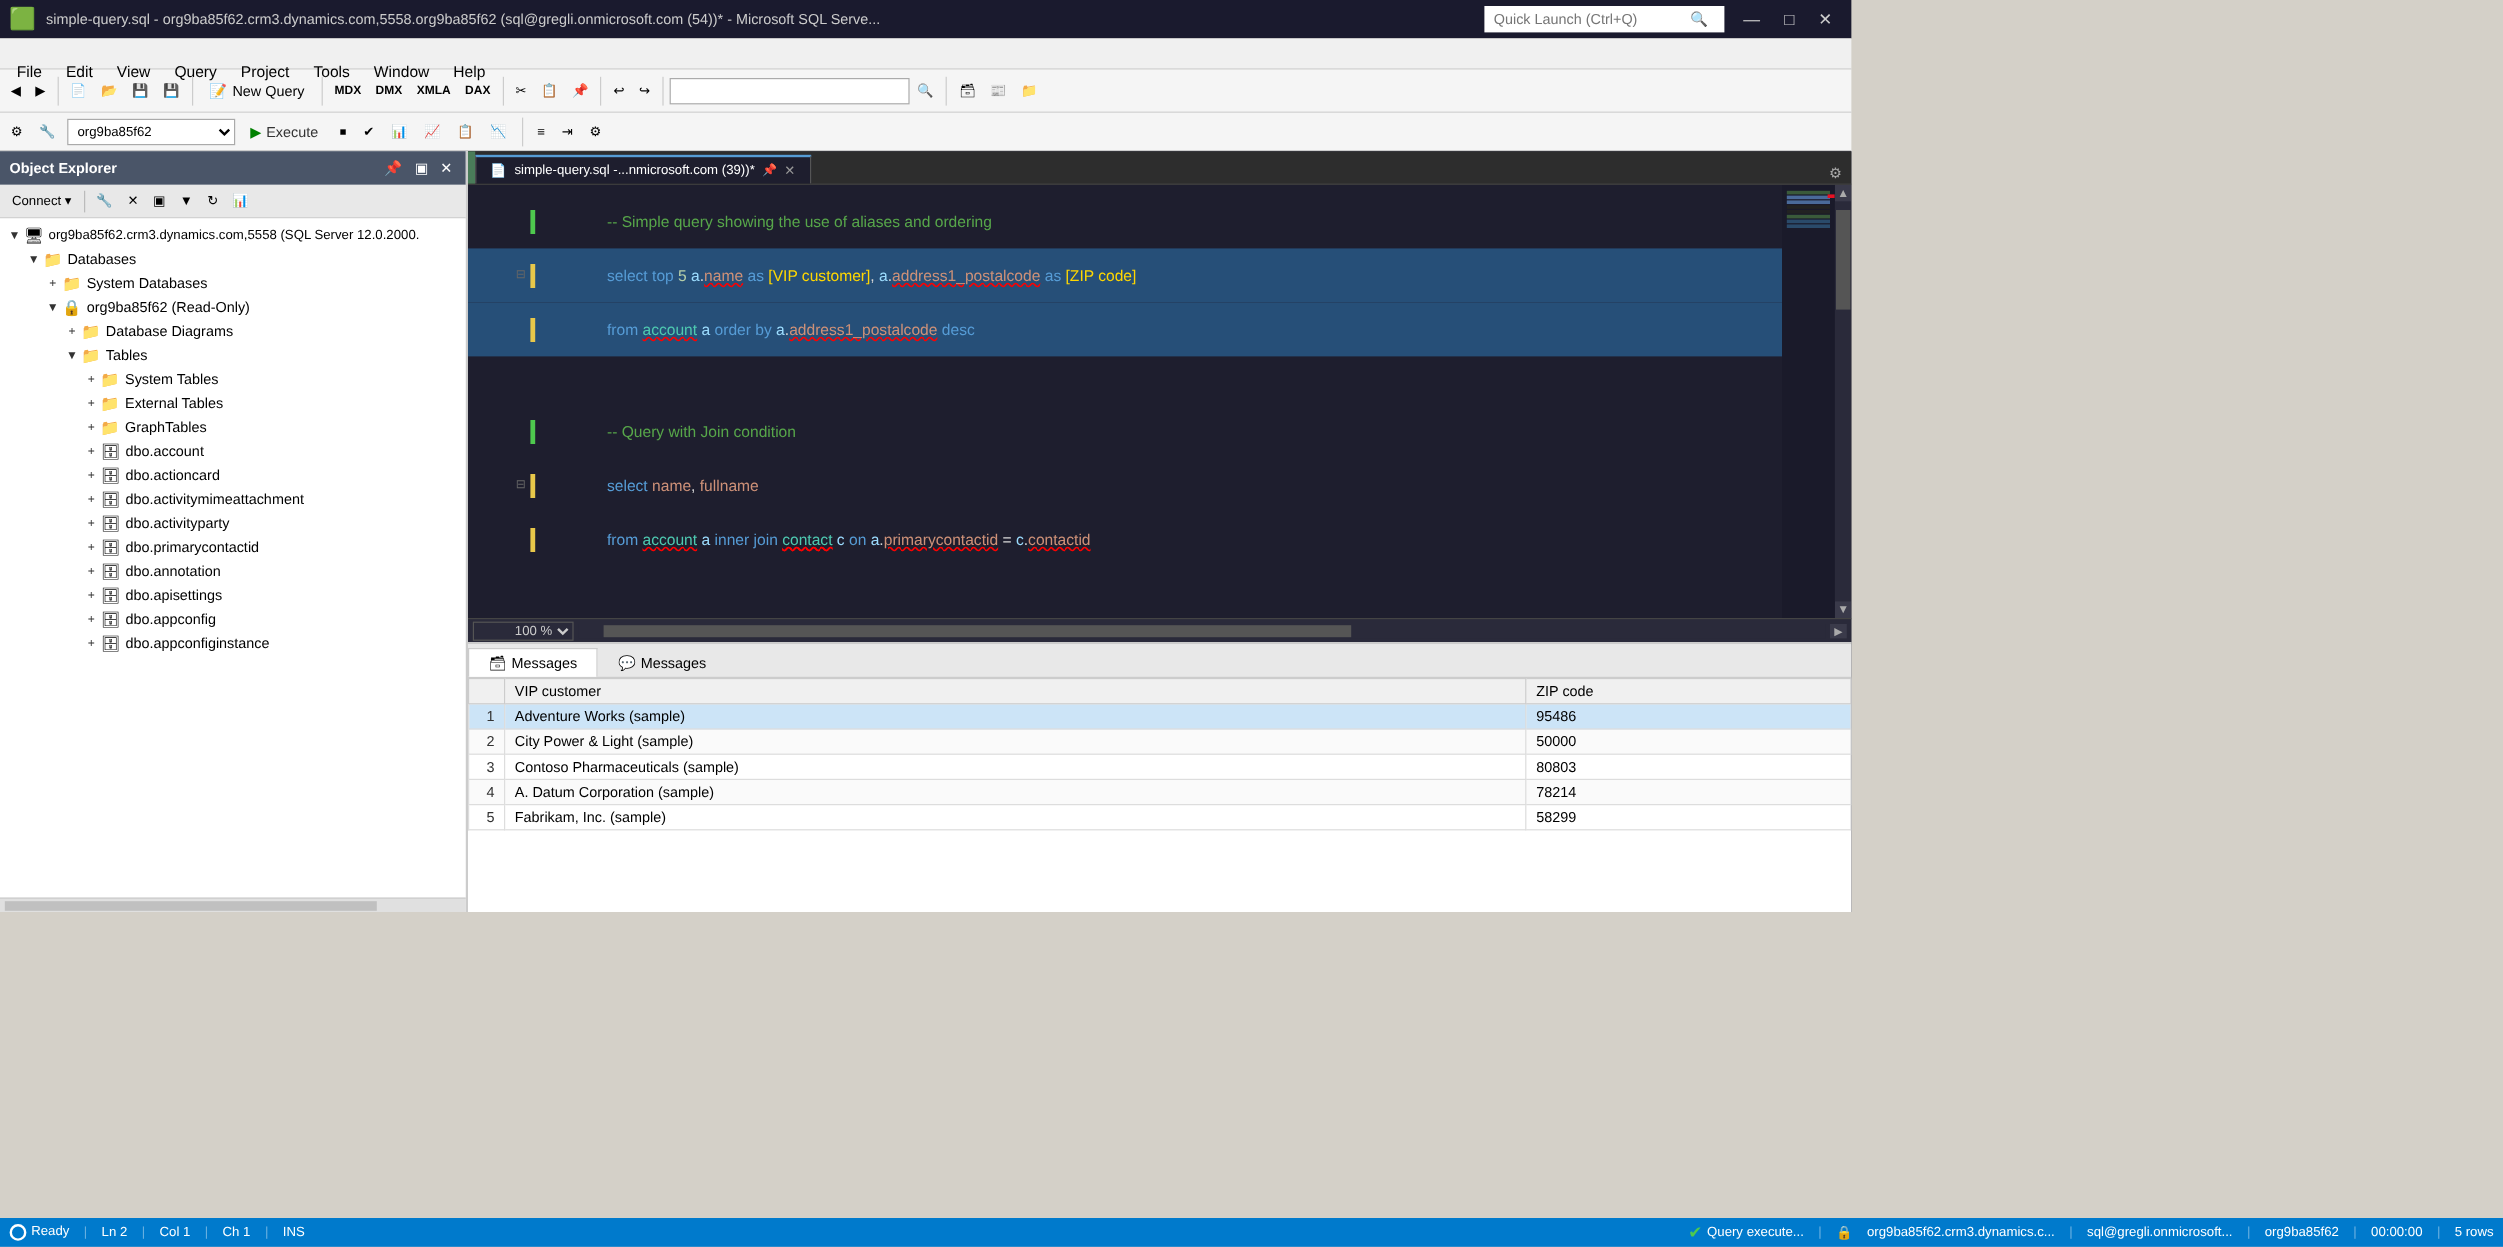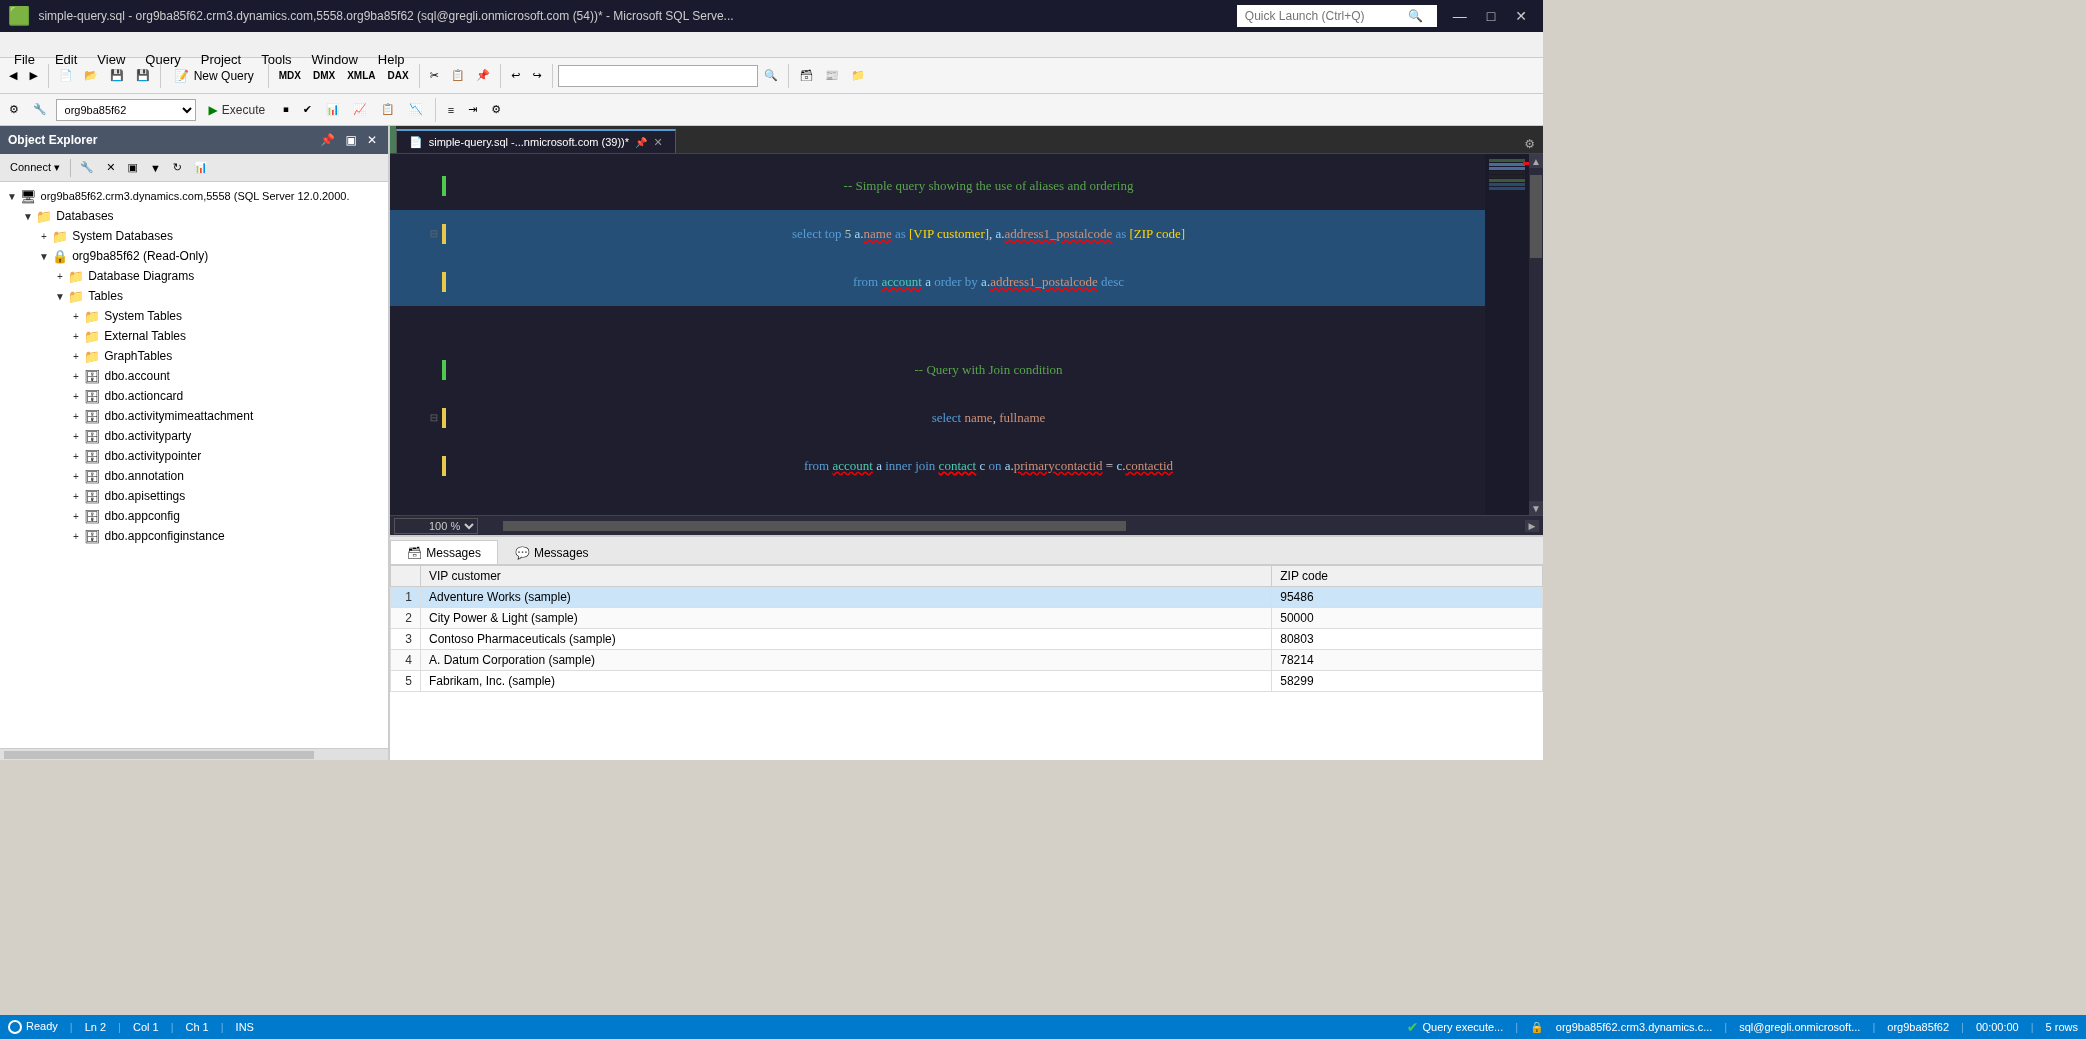--- a/index.html
+++ b/index.html
@@ -174,25 +174,24 @@
     }
     .editor-tab.active { background: #1e1e2e; color: white; border-top: 2px solid #569cd6; }
     .tab-close { font-size: 11px; color: #999; cursor: pointer; }
 
     
     #code-editor {
       flex: 1;
       background: #1e1e2e;
       padding: 8px 0;
       overflow: auto;
-      font-family: Liberation Serif, serif;
+      font-family: Liberation Sans, sans-serif;
       font-size: 13px;
       position: relative;
       max-height: 320px;
-      text-align: center;
     }
     .code-line {
       display: flex;
       align-items: center;
       min-height: 20px;
       padding: 0 8px 0 0;
       position: relative;
     }
     .line-gutter {
       width: 36px;
@@ -598,21 +597,21 @@
 
       <div class="tree-item indent-4">
         <span class="expander">+</span>
         <span class="icon">🗄</span>
         <span class="label">dbo.activityparty</span>
       </div>
 
       <div class="tree-item indent-4">
         <span class="expander">+</span>
         <span class="icon">🗄</span>
-        <span class="label">dbo.activitypointer</span>
+        <span class="label">dbo.primarycontactid</span>
       </div>
 
       <div class="tree-item indent-4">
         <span class="expander">+</span>
         <span class="icon">🗄</span>
         <span class="label">dbo.annotation</span>
       </div>
 
       <div class="tree-item indent-4">
         <span class="expander">+</span>

